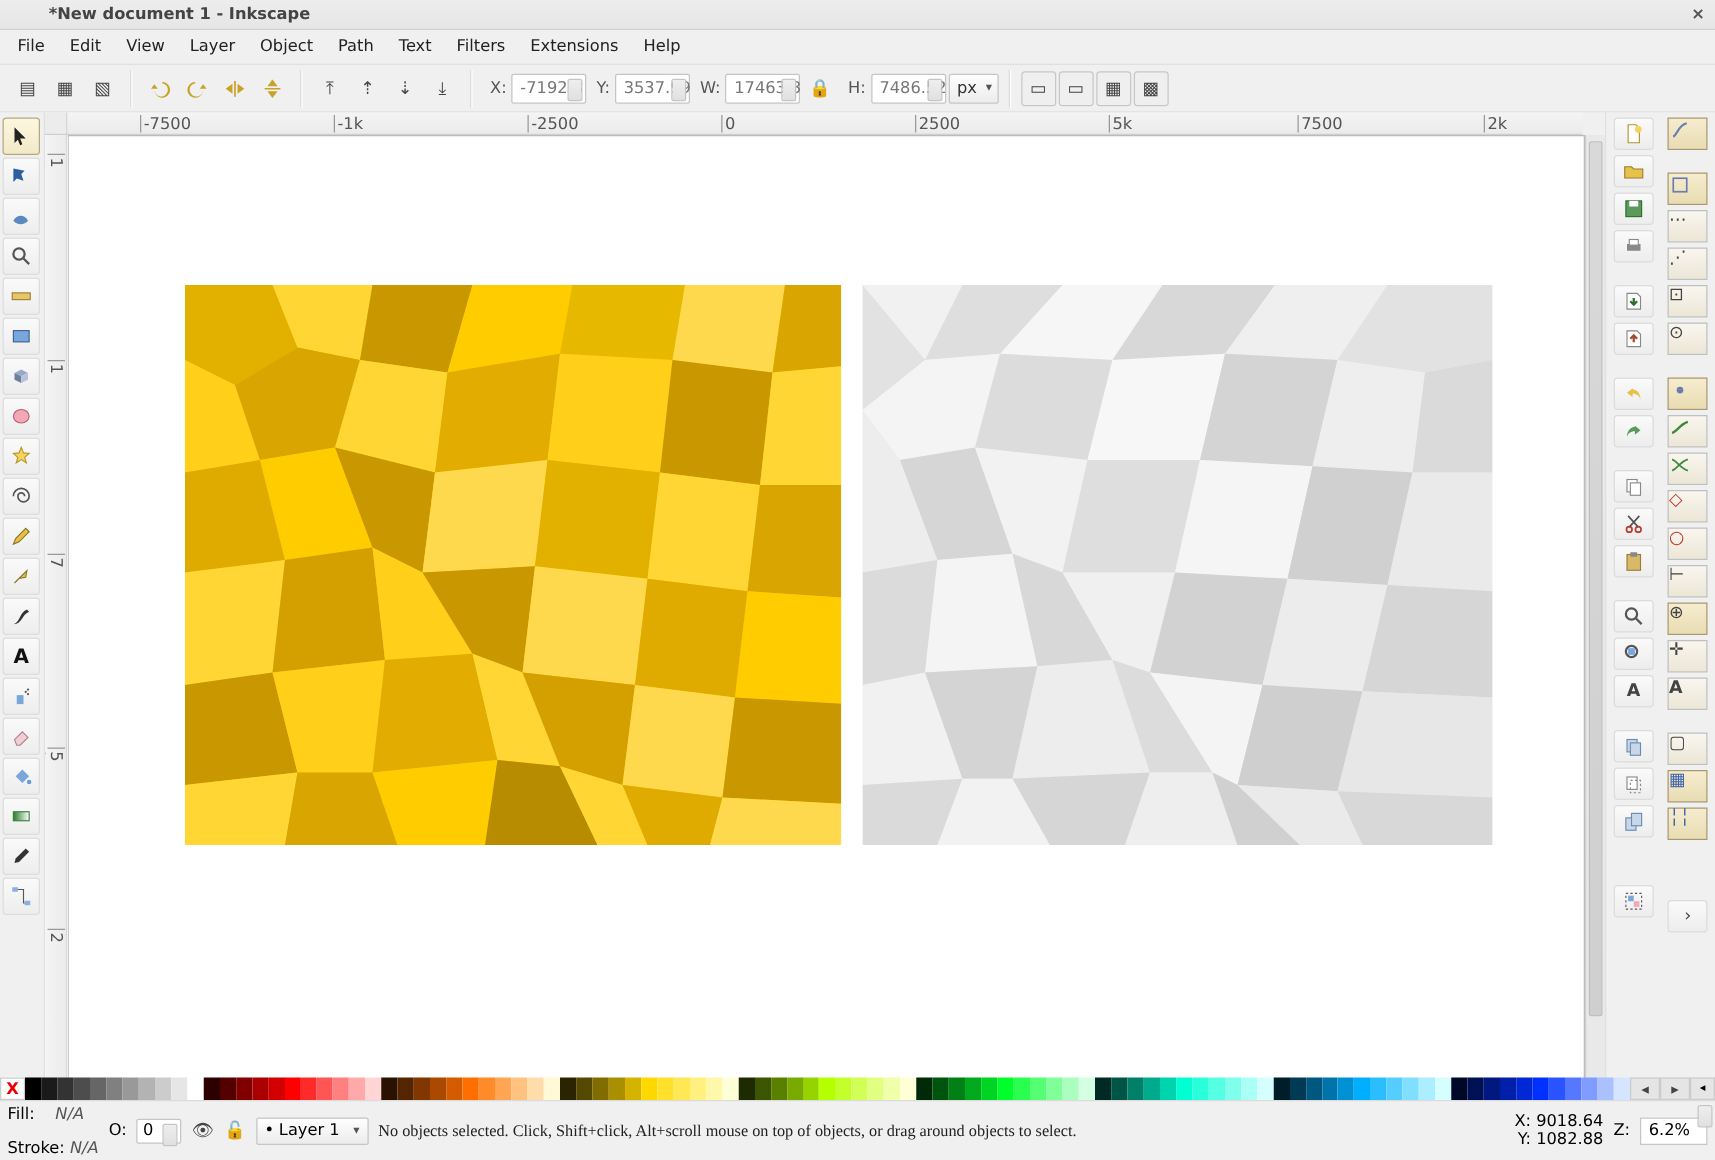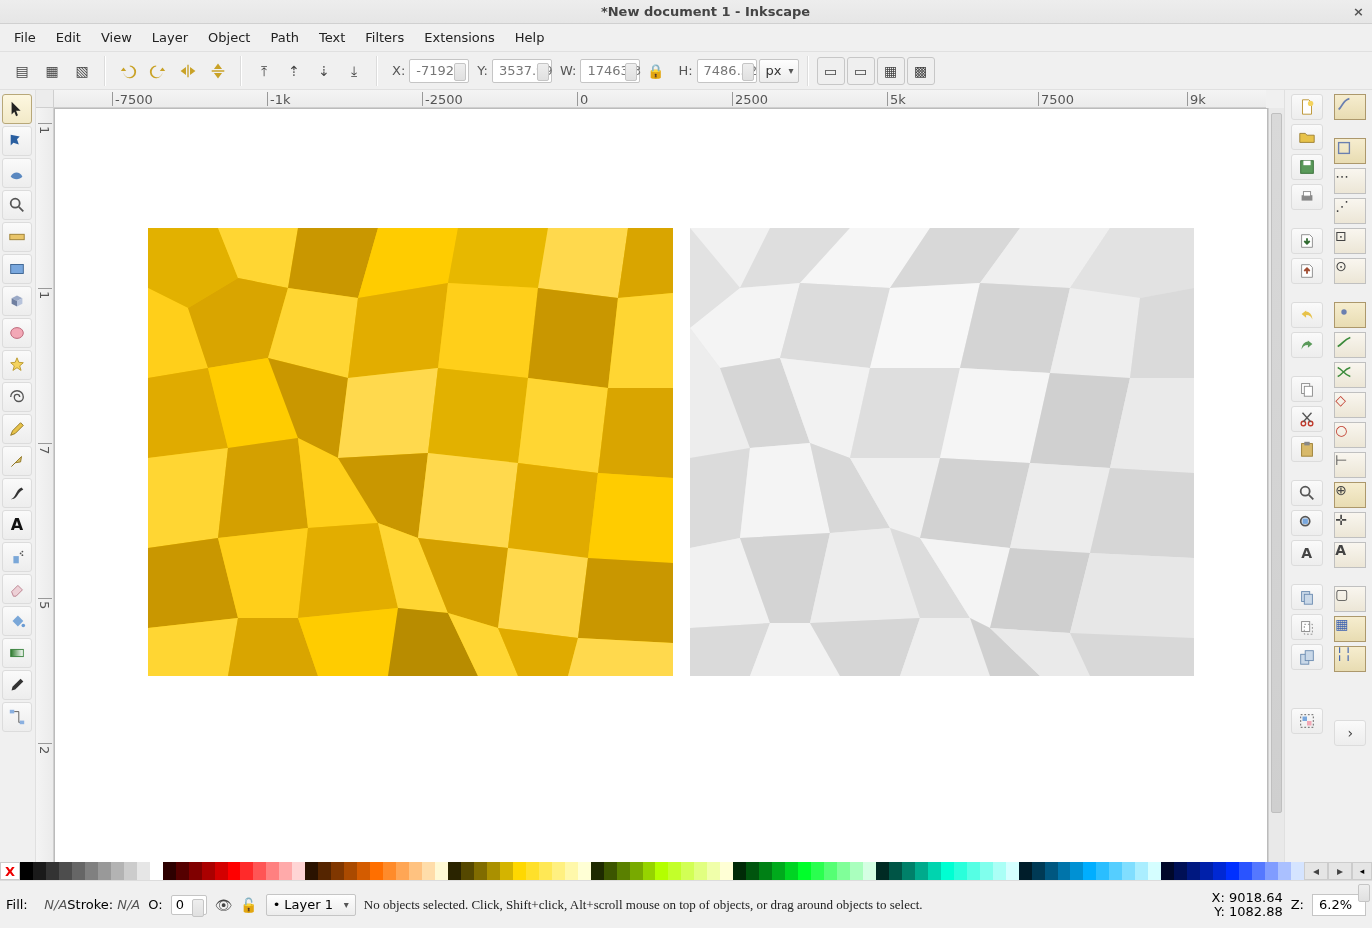--- a/index.html
+++ b/index.html
@@ -1,17 +1,17 @@
 <!DOCTYPE html>
 <html><head>
 <meta charset="utf-8">
 <style>
 * { box-sizing: border-box; margin: 0; padding: 0; font-family: "DejaVu Sans", "Segoe UI", sans-serif; font-size: 13px; user-select: none; }
 html, body { width: 1372px; height: 928px; overflow: hidden; background: #f0f0f0; color: #000; }
-.titlebar { height: 24px; background: linear-gradient(#ededed,#e6e6e6); display: flex; align-items: center; justify-content: center; border-bottom: 1px solid #d0d0d0; position: relative; padding-left: 39px; }
+.titlebar { height: 24px; background: linear-gradient(#ededed,#e6e6e6); display: flex; align-items: center; justify-content: flex-start; border-bottom: 1px solid #d0d0d0; position: relative; padding-left: 39px; }
 .titlebar .title { font-weight: bold; color: #444; }
 .titlebar .close-x { position: absolute; right: 8px; font-weight: bold; color: #555; }
 .menubar { height: 28px; background: #f0f0f0; display: flex; align-items: stretch; padding: 0 4px; border-bottom: 1px solid #e0e0e0; }
 .menubar div { padding: 6px 10px; color: #222; }
 
 .options-bar { height: 38px; background: #f0f0f0; display: flex; align-items: center; padding: 0 8px; gap: 2px; border-bottom: 1px solid #e0e0e0; }
 .tbtn { width: 28px; height: 28px; border: 1px solid transparent; display: flex; align-items: center; justify-content: center; border-radius: 3px; background: transparent; position: relative; }
 .tbtn.framed { border: 1px solid #c7c7c7; background: #efefef; }
 .sep { width: 2px; height: 30px; background: transparent; border-left: 1px solid #dcdcdc; border-right: 1px solid #fff; margin: 0 6px; }
 .coord-label { color: #555; margin-left: 6px; margin-right: 2px; }
@@ -49,21 +49,21 @@
 .img2 { left:636px; width:504px; }
 .img1 svg, .img2 svg { width:100%; height:100%; display:block; }
 
 .palette-row { position:absolute; left:0; right:0; bottom:48px; height:18px; display:flex; }
 .palette-row .noX { width:20px; height:18px; background:#fff; color:#e00; font-weight:bold; display:flex; align-items:center; justify-content:center; border:1px solid #ccc; }
 .palette-row .sw { flex:1; height:18px; }
 .palette-row .scroll-arrow { width:24px; height:18px; background:#e5e5e5; border:1px solid #ccc; display:flex; align-items:center; justify-content:center; font-size:12px; color:#444; }
 .palette-row .menu-tri { width:20px; height:18px; background:#e5e5e5; border:1px solid #ccc; display:flex; align-items:center; justify-content:center; font-size:9px; }
 
 .statusbar { position:absolute; left:0; right:0; bottom:0; height:48px; background:#f0f0f0; border-top:1px solid #dcdcdc; display:flex; align-items:center; padding:0 6px; gap:8px; font-size:12px; }
-.statusbar .fsblock { display:flex; flex-direction:row; gap:0; line-height:15px; }
+.statusbar .fsblock { display:flex; flex-direction:column; gap:12px; line-height:15px; }
 .statusbar .tiny-input { width:36px; height:20px; border:1px solid #c5c5c5; background:#fff; display:flex; align-items:center; padding:0 4px; font-size:11px; position:relative; border-radius:2px; }
 .statusbar .layer-sel { width:90px; height:22px; border:1px solid #c5c5c5; background:linear-gradient(#fefefe,#ececec); border-radius:2px; display:flex; align-items:center; padding:0 6px; font-size:12px; position:relative; }
 .statusbar .layer-sel::after { content:"▾"; position:absolute; right:6px; font-size:10px; color:#555; }
 .statusbar .hint { flex:1; color:#222;font-family:Liberation Serif, serif; }
 .statusbar .coordsxy { display:flex; flex-direction:column; line-height:14px; font-size:11px; text-align:right; }
 .statusbar .zoombox { width:54px; height:22px; border:1px solid #c5c5c5; background:#fff; padding:0 6px; display:flex; align-items:center; font-size:12px; }
 
 .ico { font-family: "DejaVu Sans", sans-serif; font-size: 14px; line-height:1; color:#444; }
 svg.ico { width:18px; height:18px; }
 </style>
@@ -291,21 +291,21 @@
   <div class="canvas-area">
     <div class="ruler-corner"></div>
     <div class="ruler-h">
       <span class="tick" style="left:58px">-7500</span>
       <span class="tick" style="left:213px">-1k</span>
       <span class="tick" style="left:368px">-2500</span>
       <span class="tick" style="left:523px">0</span>
       <span class="tick" style="left:678px">2500</span>
       <span class="tick" style="left:833px">5k</span>
       <span class="tick" style="left:984px">7500</span>
-      <span class="tick" style="left:1133px">9k</span>
+      <span class="tick" style="left:1133px">2k</span>
     </div>
     <div class="ruler-v">
       <span class="tick" style="top:15px;white-space:pre">1
 2
 5
 0
 0</span>
       <span class="tick" style="top:180px;white-space:pre">1
 0
 k</span>

